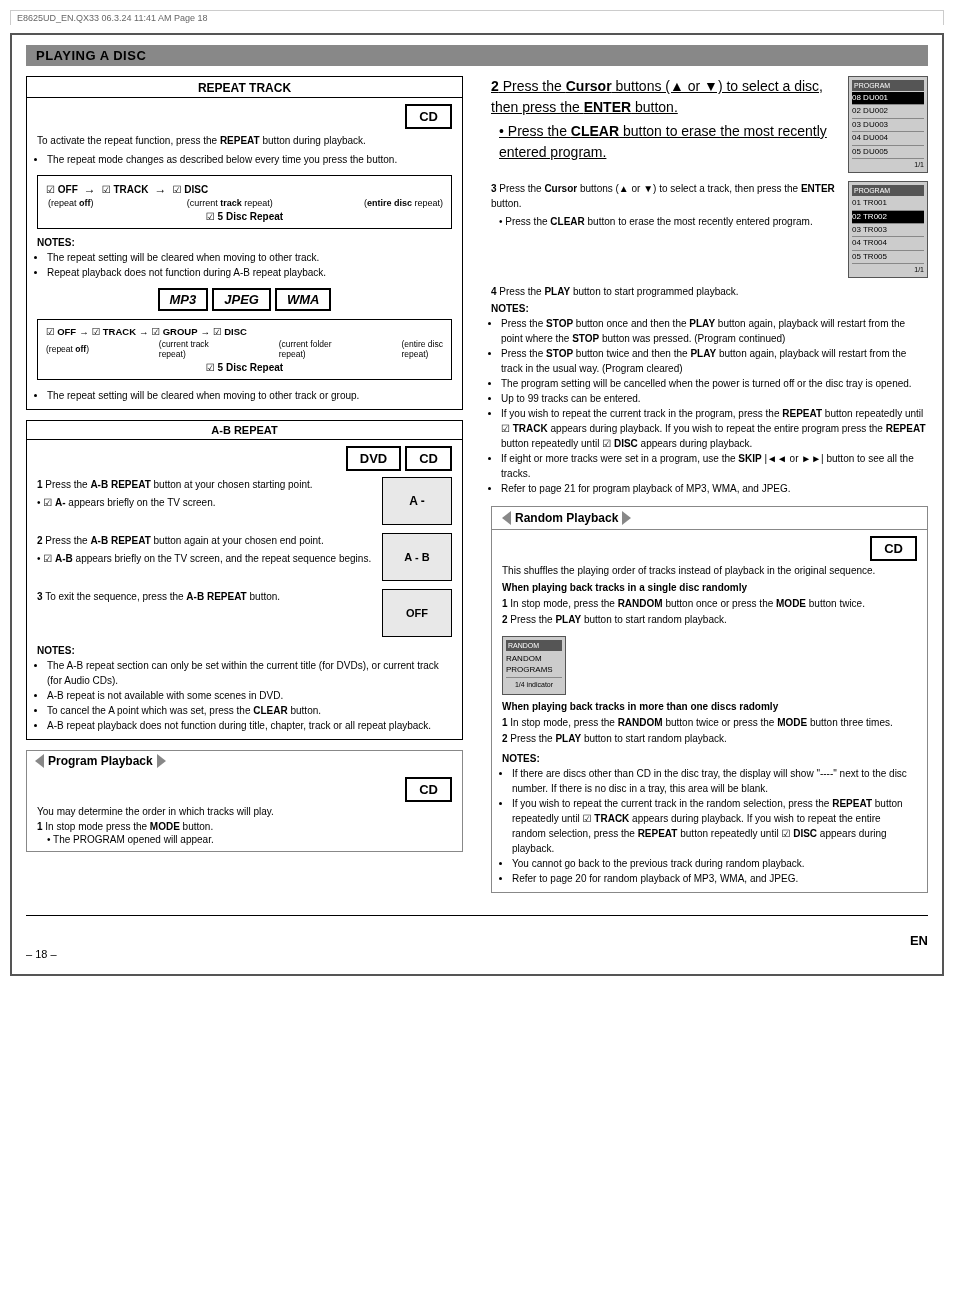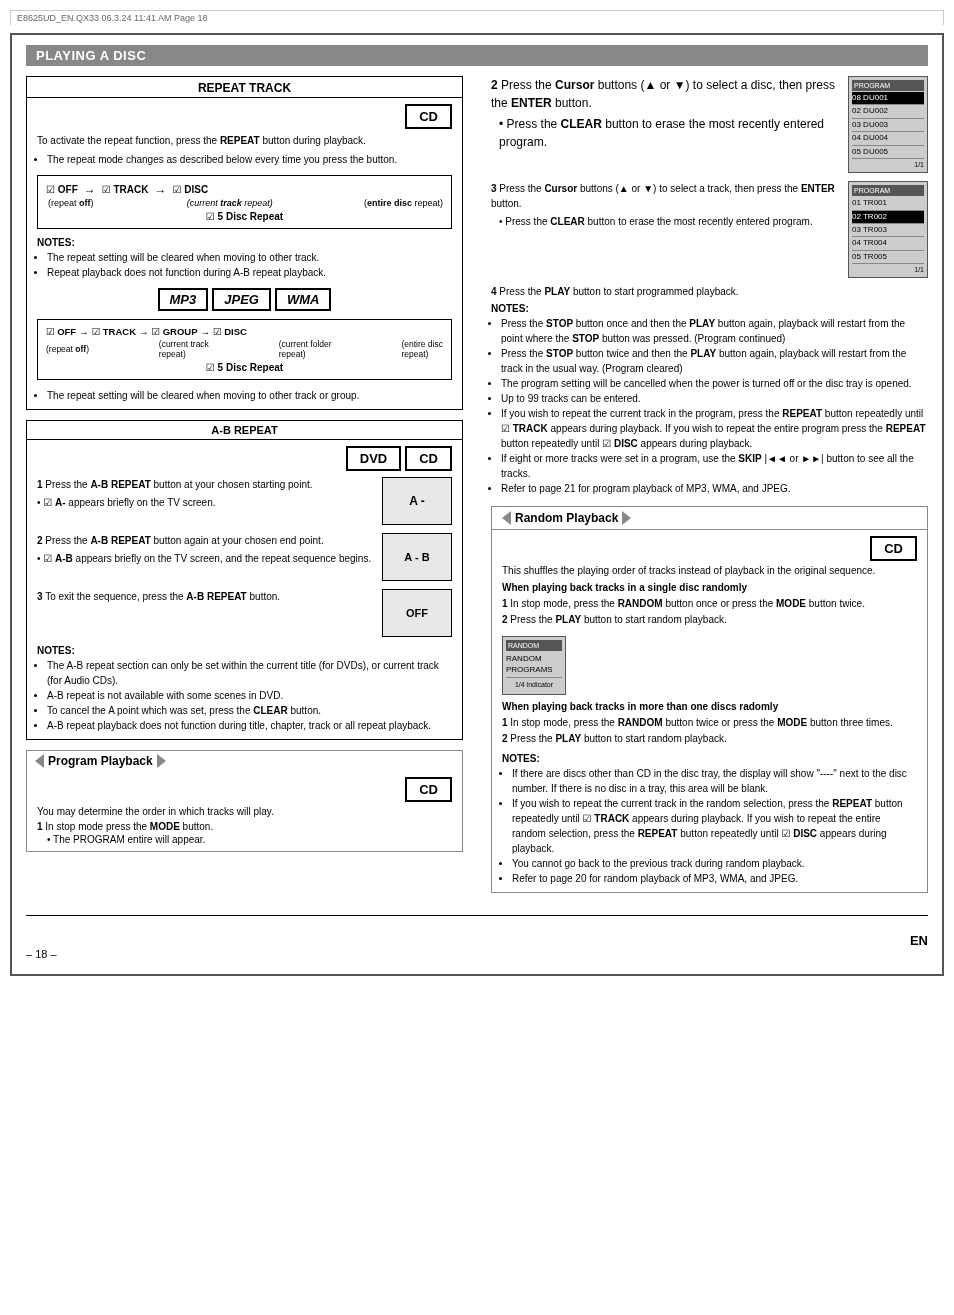--- a/index.html
+++ b/index.html
@@ -20,21 +20,21 @@
       border-right: 1px solid #ccc;
       padding: 2px 6px;
       margin-bottom: 8px;
     }
     .main-container {
       border: 2px solid #555;
       padding: 10px 14px 14px 14px;
     }
     .section-title-bar {
       background: #888;
-      color: #ffffff;
+      color: #000000;
       font-weight: bold;
       font-size: 13px;
       padding: 3px 10px;
       margin-bottom: 10px;
       letter-spacing: 0.5px;
     }
     .two-col {
       display: flex;
       gap: 16px;
     }
@@ -232,21 +232,21 @@
           <div class="repeat-diagram">
             <div class="repeat-row">
               <span style="font-size:10px;">☑ <strong>OFF</strong></span>
               <span class="arrow-right">→</span>
               <span style="font-size:10px;">☑ <strong>TRACK</strong></span>
               <span class="arrow-right">→</span>
               <span style="font-size:10px;">☑ <strong>DISC</strong></span>
             </div>
             <div class="repeat-row" style="justify-content:space-between; font-size:9px; padding-left:2px;">
               <span>(repeat <strong>off</strong>)</span>
-              <span style="margin-left:2px;font-style:italic;">(current <strong>track</strong> repeat)</span>
+              <span style="margin-left:2px;">(current <strong>track</strong> repeat)</span>
               <span>(<strong>entire disc</strong> repeat)</span>
             </div>
             <div style="text-align:center; margin-top:3px; font-size:10px;">
               <span>☑ <strong>5 Disc Repeat</strong></span>
             </div>
           </div>
 
           <div class="notes-section">
             <p class="notes-title">NOTES:</p>
             <ul class="bullet-list">
@@ -345,32 +345,32 @@
           <span class="tab-arrow-right"></span>
         </div>
         <div style="padding:6px 10px;">
           <div class="cd-badge-row">
             <span class="badge">CD</span>
           </div>
           <p style="font-size:10px; margin-bottom:4px;">You may determine the order in which tracks will play.</p>
           <p style="font-size:10px; margin-bottom:2px;">
             <strong>1</strong> In stop mode press the <strong>MODE</strong> button.
           </p>
-          <p style="font-size:10px; padding-left:10px;">• The PROGRAM entire will appear.</p>
+          <p style="font-size:10px; padding-left:10px;">• The PROGRAM opened will appear.</p>
         </div>
       </div>
 
     </div>
 
     <div class="right-col">
 
       <div style="margin-bottom:10px;">
 
         <div style="display:flex; gap:8px; margin-bottom:8px; align-items:flex-start;">
-          <div style="flex:1; font-size:12px; line-height:1.5;">
+          <div style="flex:1; font-size:14px; line-height:1.5;text-decoration:underline;">
             <p><strong>2</strong> Press the <strong>Cursor</strong> buttons (▲ or ▼) to select a disc, then press the <strong>ENTER</strong> button.</p>
             <p style="margin-top:3px; padding-left:8px;">• Press the <strong>CLEAR</strong> button to erase the most recently entered program.</p>
           </div>
 
           <div class="screen-img" style="width:80px;">
             <div class="screen-title">PROGRAM</div>
             <div class="screen-row selected">08  DU001</div>
             <div class="screen-row">02  DU002</div>
             <div class="screen-row">03  DU003</div>
             <div class="screen-row">04  DU004</div>

